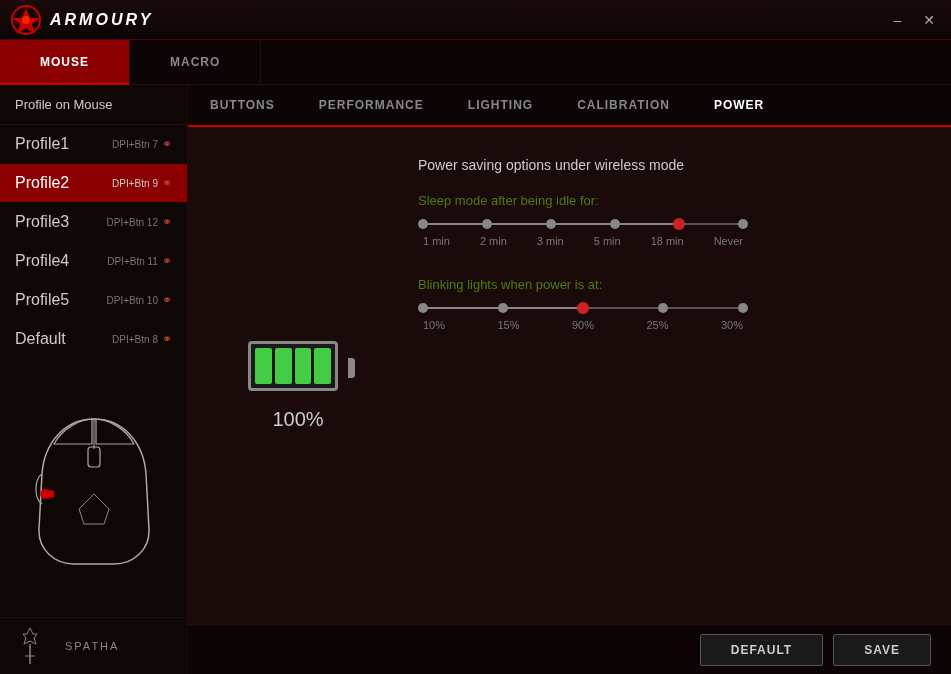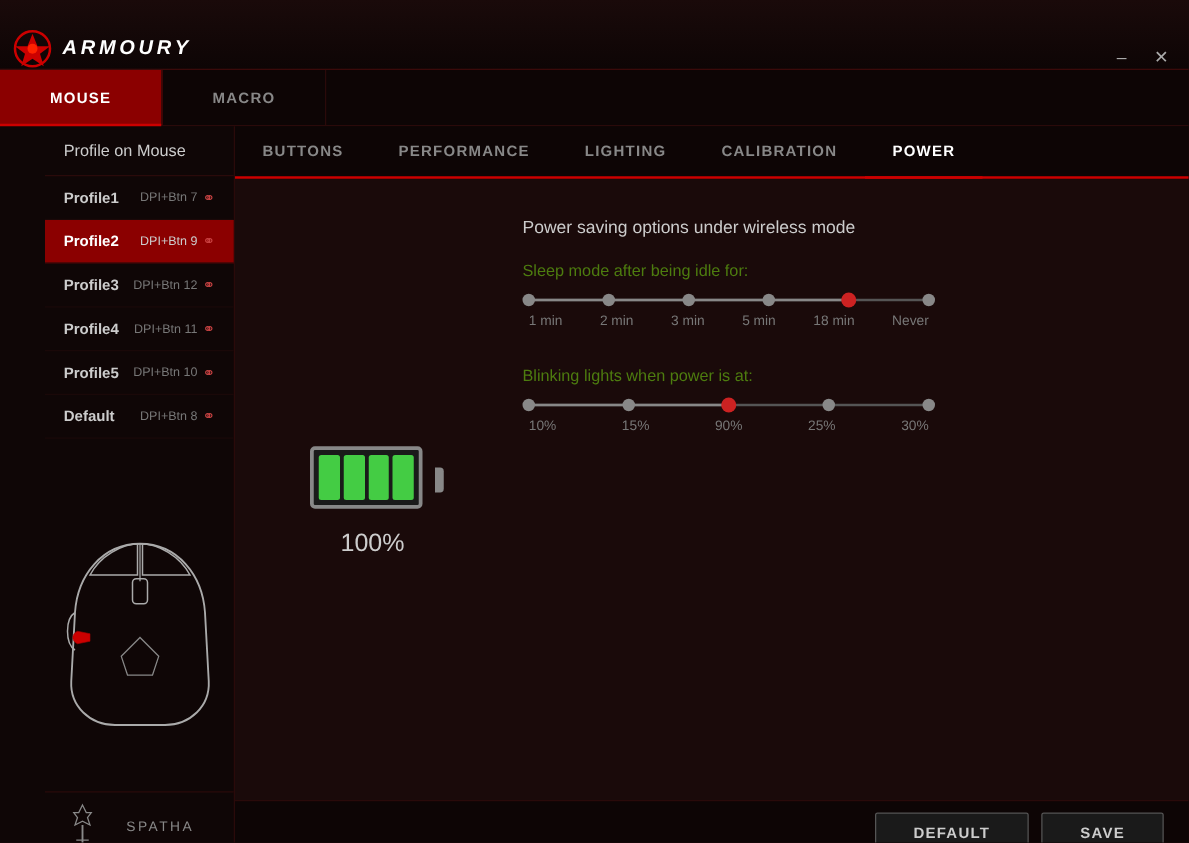--- a/index.html
+++ b/index.html
@@ -9,24 +9,24 @@
       background: #1a0a0a;
       font-family: 'Arial', sans-serif;
       color: #ccc;
       overflow: hidden;
       position: relative;
     }
 
     
     .title-bar {
       width: 100%;
-      height: 56px;
+      height: 40px;
       background: linear-gradient(180deg, #1a0a0a 0%, #0d0505 100%);
       display: flex;
-      align-items: flex-end;
+      align-items: center;
       padding: 0 10px;
       border-bottom: 1px solid #3a0a0a;
     }
     .title-logo {
       display: flex;
       align-items: center;
       gap: 8px;
     }
     .rog-icon {
       width: 32px;
@@ -91,21 +91,20 @@
     }
 
     
     .sidebar {
       width: 188px;
       background: #0f0606;
       border-right: 1px solid #2a0a0a;
       flex-shrink: 0;
       display: flex;
       flex-direction: column;
-      padding-left: 36px;
     }
     .sidebar-header {
       padding: 12px 15px;
       font-size: 13px;
       color: #ccc;
       border-bottom: 1px solid #2a0a0a;
     }
     .profile-list {
       flex: 1;
     }
@@ -114,23 +113,23 @@
       align-items: center;
       padding: 10px 15px;
       cursor: pointer;
       border-bottom: 1px solid #1a0808;
       justify-content: space-between;
     }
     .profile-item.active {
       background: #8B0000;
     }
     .profile-name {
-      font-size: 12px;
+      font-size: 16px;
       color: #ccc;
-      font-weight: bold;
+      font-weight: normal;
     }
     .profile-item.active .profile-name { color: #fff; }
     .profile-shortcut {
       font-size: 10px;
       color: #777;
       display: flex;
       align-items: center;
       gap: 4px;
     }
     .profile-item.active .profile-shortcut { color: #ccc; }

